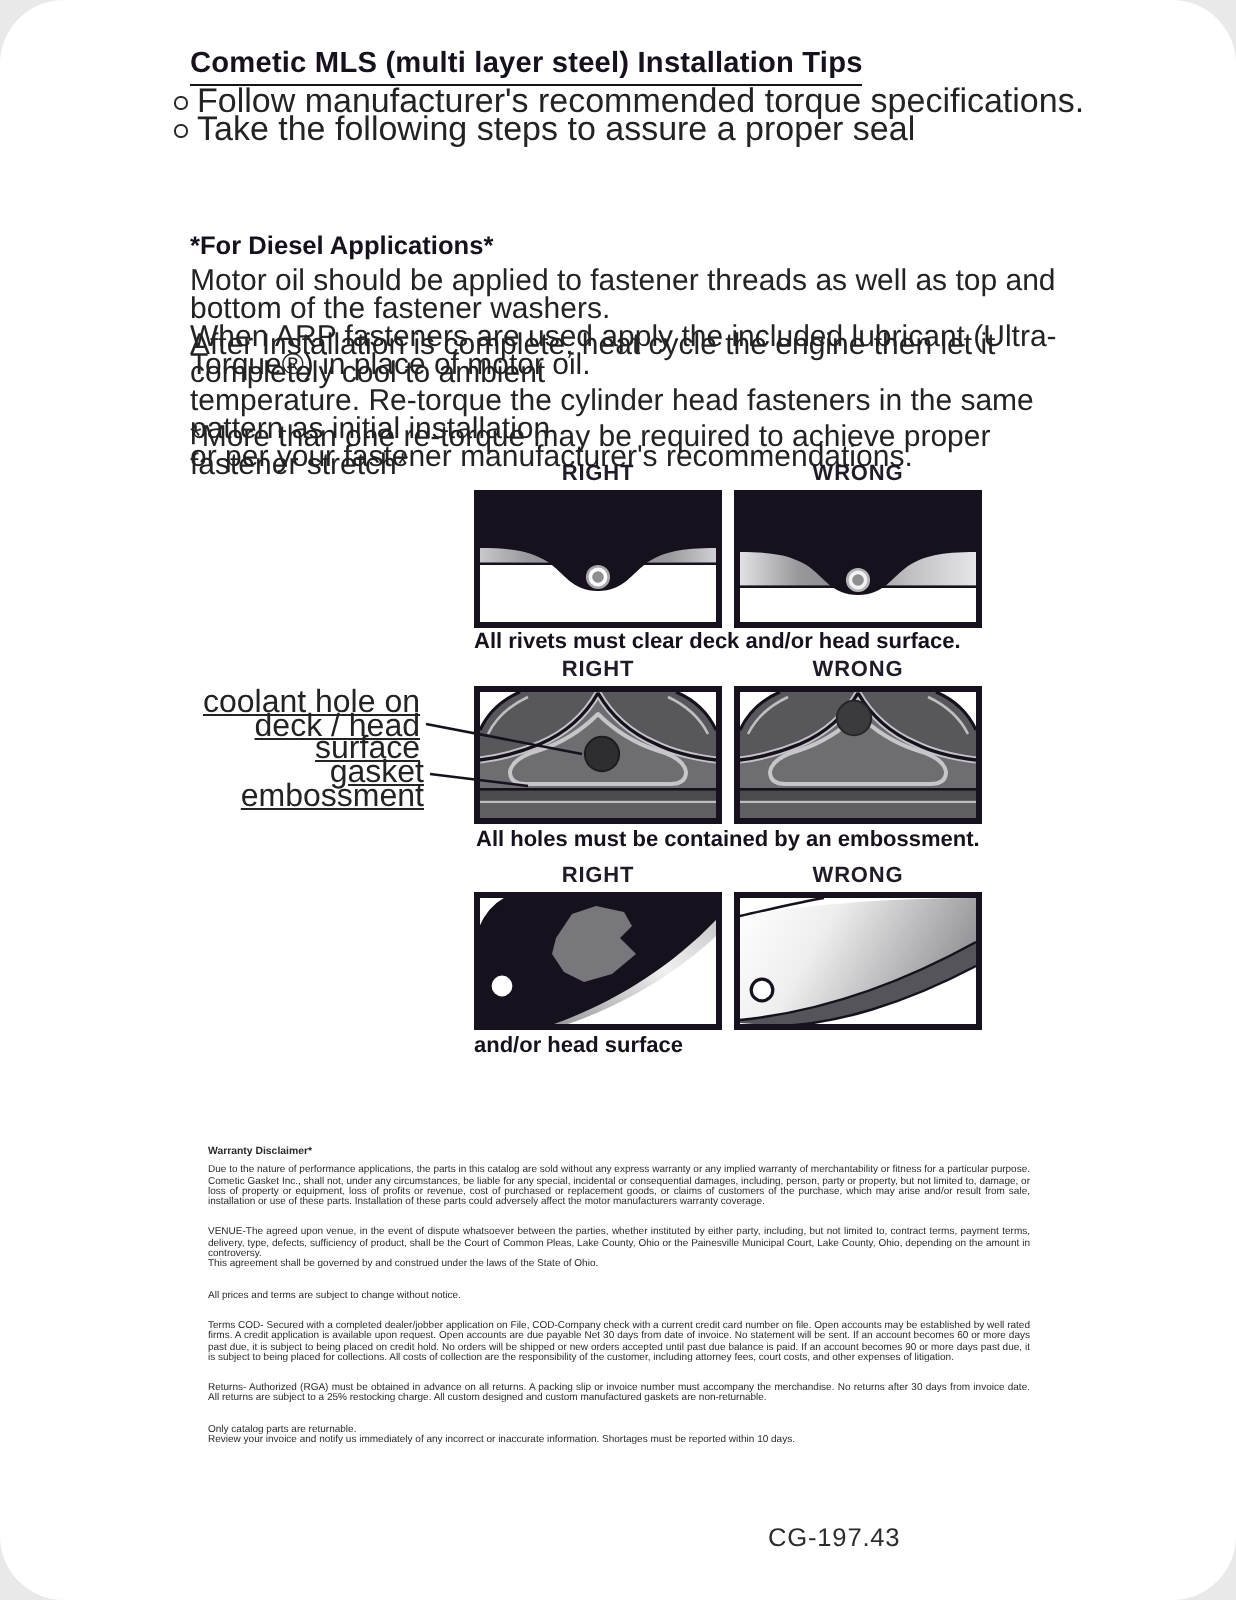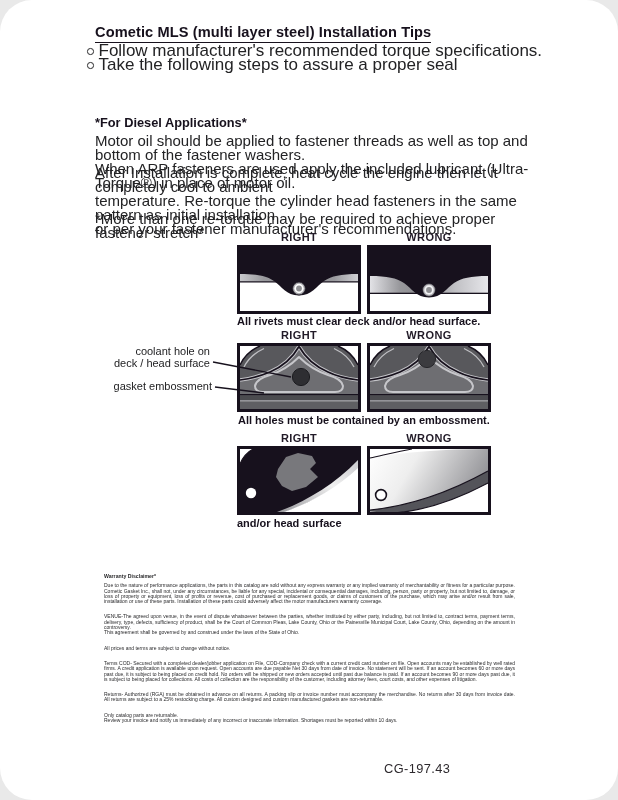--- a/index.html
+++ b/index.html
@@ -16,21 +16,21 @@
   }
   .bullet-list{left:87px;top:44px;}
   .bullet-row{display:flex;align-items:flex-start;height:14px;font-size:17px;line-height:14px;}
   .b-marker{width:4.5px;height:4.5px;border:1px solid #2a2a2c;border-radius:50%;margin:4px 5px 0 0;flex:none;}
   .sub-list{left:114px;top:86px;}
   .s-marker{width:4.2px;height:4.2px;background:#17111d;border-radius:50%;margin:4.6px 4px 0 0;flex:none;}
   .diesel-h{left:95px;top:115px;font-size:12.8px;font-weight:bold;color:#17111d;}
   .body-p{left:95px;width:446px;font-size:15px;line-height:14px;white-space:pre-line;color:#232325;}
   .rw-label{width:90px;text-align:center;font-size:11px;font-weight:600;letter-spacing:.4px;color:#211a27;}
   .cap{font-size:11px;font-weight:bold;color:#17111d;line-height:12.5px;}
-  .side-label{font-size:11px;line-height:11.5px;text-align:right;color:#232325;}
+  .side-label{font-size:16px;line-height:11.5px;text-align:right;color:#232325;text-decoration:underline;}
   .panel-svg{display:block;}
   .legal{left:104px;top:574px;width:411px;font-size:5px;line-height:5.3px;text-align:justify;color:#2a2a2c;}
   .legal p{margin:0 0 10px 0;}
   .legal p.no-gap{margin-bottom:0;}
   .legal .lg-h{font-weight:bold;font-size:5.2px;margin-bottom:4px;text-align:left;}
   .page-num{left:384px;top:761px;font-size:12.8px;letter-spacing:.4px;color:#2e2a2e;}
   .overlay{left:0;top:0;pointer-events:none;z-index:6;}
 </style>
 </head>
 <body>

